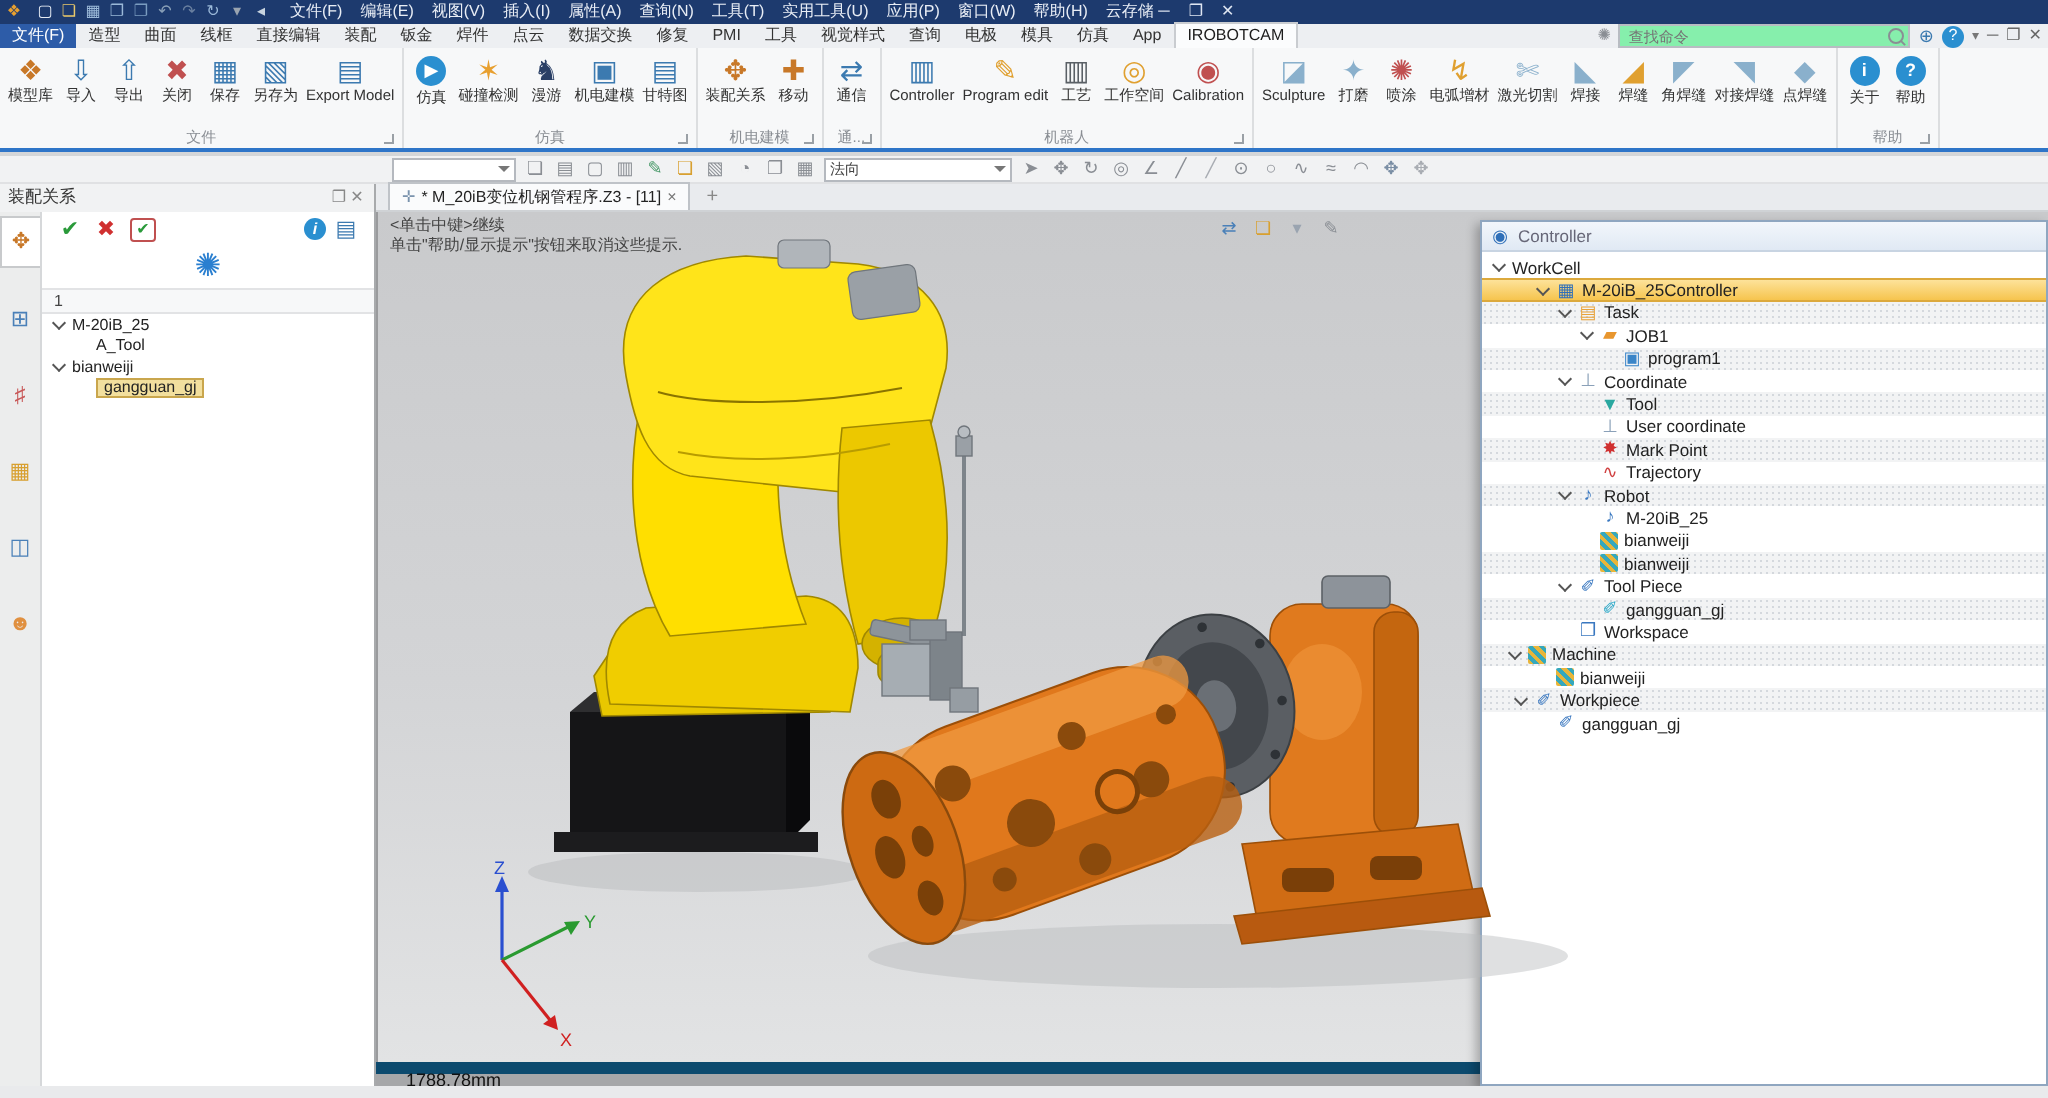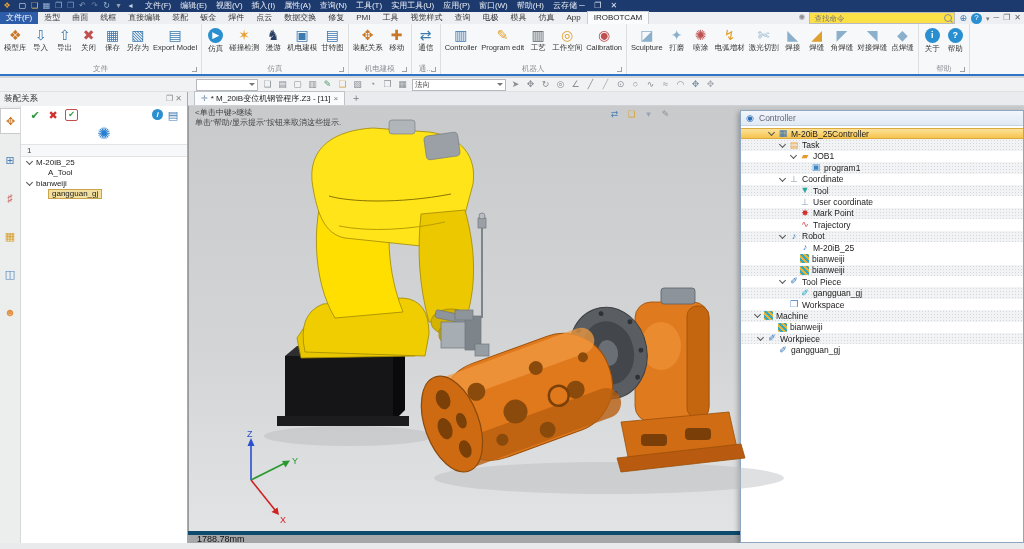--- a/index.html
+++ b/index.html
@@ -18,21 +18,21 @@
   .win-controls{display:flex;gap:6px;margin-right:4px;color:#dfe6f2;}
   .win-controls .ic{width:10px;}
 
   
   .tabrow{position:absolute;left:0;top:12px;width:1024px;height:12px;background:#edeff2;display:flex;align-items:center;
     font-size:8px;color:#333;border-bottom:1px solid #dfe1e4;}
   .rtab{padding:0 6px;height:12px;line-height:12px;cursor:default;}
   .rtab.file{background:#2d5ca8;color:#fff;}
   .rtab.active{background:#fbfcfd;border:1px solid #c9ccd0;border-bottom:none;color:#1c1c1c;}
   .tab-right{margin-left:auto;display:flex;align-items:center;gap:4px;padding-right:3px;}
-  .searchbox{display:flex;align-items:center;background:#fde047;border:1px solid #b8bcc2;height:10px;width:140px;padding:0 2px;}
+  .searchbox{display:flex;align-items:center;background:#86efac;border:1px solid #b8bcc2;height:10px;width:140px;padding:0 2px;}
   .searchbox input{border:none;outline:none;flex:1;font-size:7.5px;color:#777;background:transparent;width:100px;font-family:inherit;}
   .mag{width:6px;height:6px;border:1px solid #8a8e94;border-radius:50%;position:relative;}
   .mag::after{content:"";position:absolute;width:3px;height:1px;background:#8a8e94;transform:rotate(45deg);left:5px;top:6px;}
 
   
   .ribbon{position:absolute;left:0;top:24px;width:1024px;height:52px;background:#f7f8f9;display:flex;
     border-bottom:2px solid #2e75c8;box-sizing:border-box;}
   .rgroup{display:flex;flex-direction:column;border-right:1px solid #dcdee0;padding:1px 3px 0;}
   .rbtns{flex:1;display:flex;align-items:flex-start;gap:2px;}
   .rbtn{display:flex;flex-direction:column;align-items:center;min-width:16px;max-width:46px;font-size:7.5px;
@@ -88,22 +88,22 @@
   
   .viewport{position:absolute;left:188px;top:106px;width:836px;height:425px;
     background:linear-gradient(180deg,#c9cacc 0%,#d3d4d6 55%,#e2e3e4 100%);overflow:hidden;border-left:1px solid #9a9b9d;box-sizing:border-box;}
   .prompt{position:absolute;left:6px;top:2px;font-size:8px;color:#444;line-height:1.25;z-index:3;}
   .vp-icons{position:absolute;left:420px;top:3px;display:flex;gap:6px;z-index:3;}
   .vp-icons .ic{width:11px;height:11px;font-size:9px;}
   .scene{position:absolute;left:0;top:0;z-index:1;}
   .triad{position:absolute;left:22px;top:322px;z-index:2;}
 
   
-  .measurebar{position:absolute;left:188px;top:531px;width:552px;height:12px;background:#a6a7a9;border-top:4px solid #0c4a6e;
-    font-size:9px;color:#111;display:flex;align-items:center;padding-left:9px;box-sizing:border-box;}
+  .measurebar{position:absolute;left:188px;top:531px;width:552px;height:12px;background:#a6a7a9;border-top:6px solid #0c4a6e;
+    font-size:9px;color:#111;display:flex;align-items:center;padding-left:15px;box-sizing:border-box;}
   .bottomstrip{position:absolute;left:0;top:543px;width:1024px;height:6px;background:#e9eaec;}
 
   
   .right-panel{position:absolute;left:740px;top:110px;width:284px;height:433px;background:#fff;
     border:1px solid #8fa6c0;box-shadow:-2px 2px 5px rgba(0,0,0,.28);box-sizing:border-box;display:flex;flex-direction:column;}
   .rp-title{height:14px;background:linear-gradient(#f2f6fb,#e0e9f4);border-bottom:1px solid #c8d4e2;
     display:flex;align-items:center;gap:4px;padding:0 4px;font-size:8.5px;color:#667;}
   .rp-title .ic{width:10px;height:10px;font-size:9px;}
   .rp-tree{flex:1;overflow:hidden;padding-top:2px;}
   .rp-row{height:11.4px;display:flex;align-items:center;font-size:8.5px;color:#222;white-space:nowrap;box-sizing:border-box;}
@@ -596,20 +596,24 @@
   <div class="measurebar">
     <span>1788.78mm</span>
   </div>
 
   <div class="right-panel">
     <div class="rp-title">
       <span class="ic" style="color:#2f6fb8;">◉</span>
       <span>Controller</span>
     </div>
     <div class="rp-tree" id="rpTree">
+        <div class="rp-row" style="padding-left: 6px;">
+          <span class="chev"></span>
+          <span>WorkCell</span>
+        </div>
         <div class="rp-row sel" style="padding-left: 28px;">
           <span class="chev"></span>
           <span class="ic" style="color: rgb(47, 111, 184);">▦</span>
           <span>M-20iB_25Controller</span>
         </div>
         <div class="rp-row alt" style="padding-left: 39px;">
           <span class="chev"></span>
           <span class="ic" style="color: rgb(232, 163, 60);">▤</span>
           <span>Task</span>
         </div>

